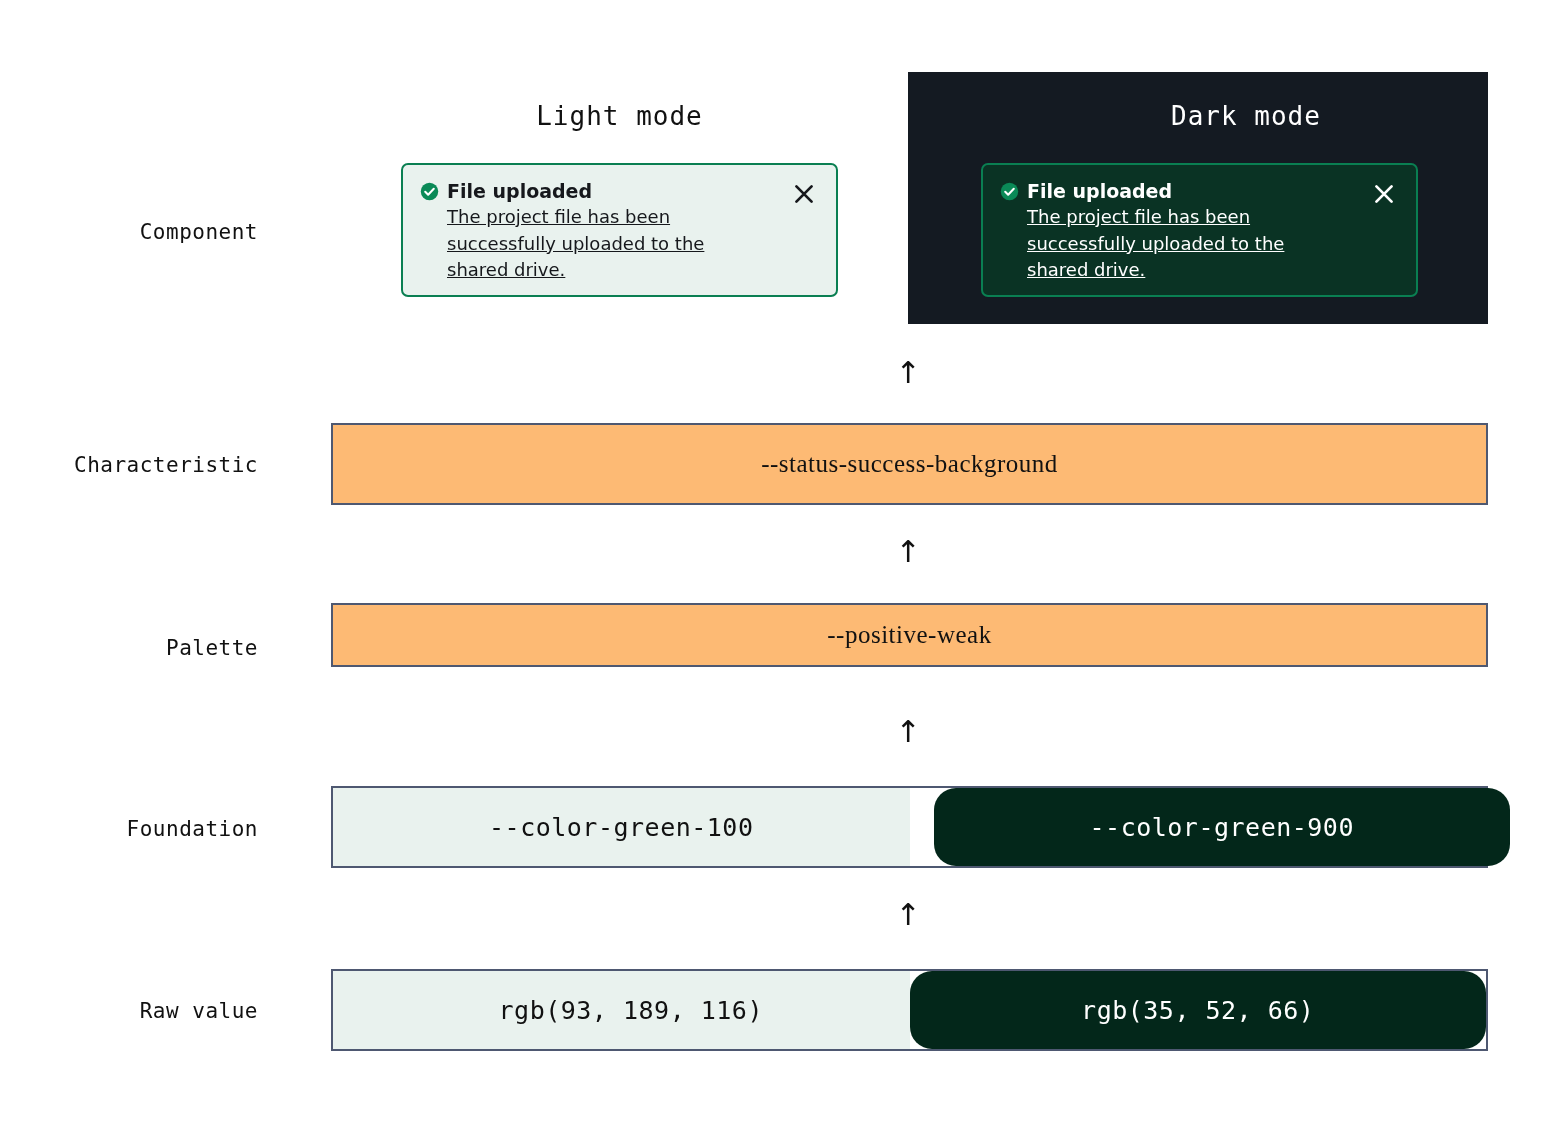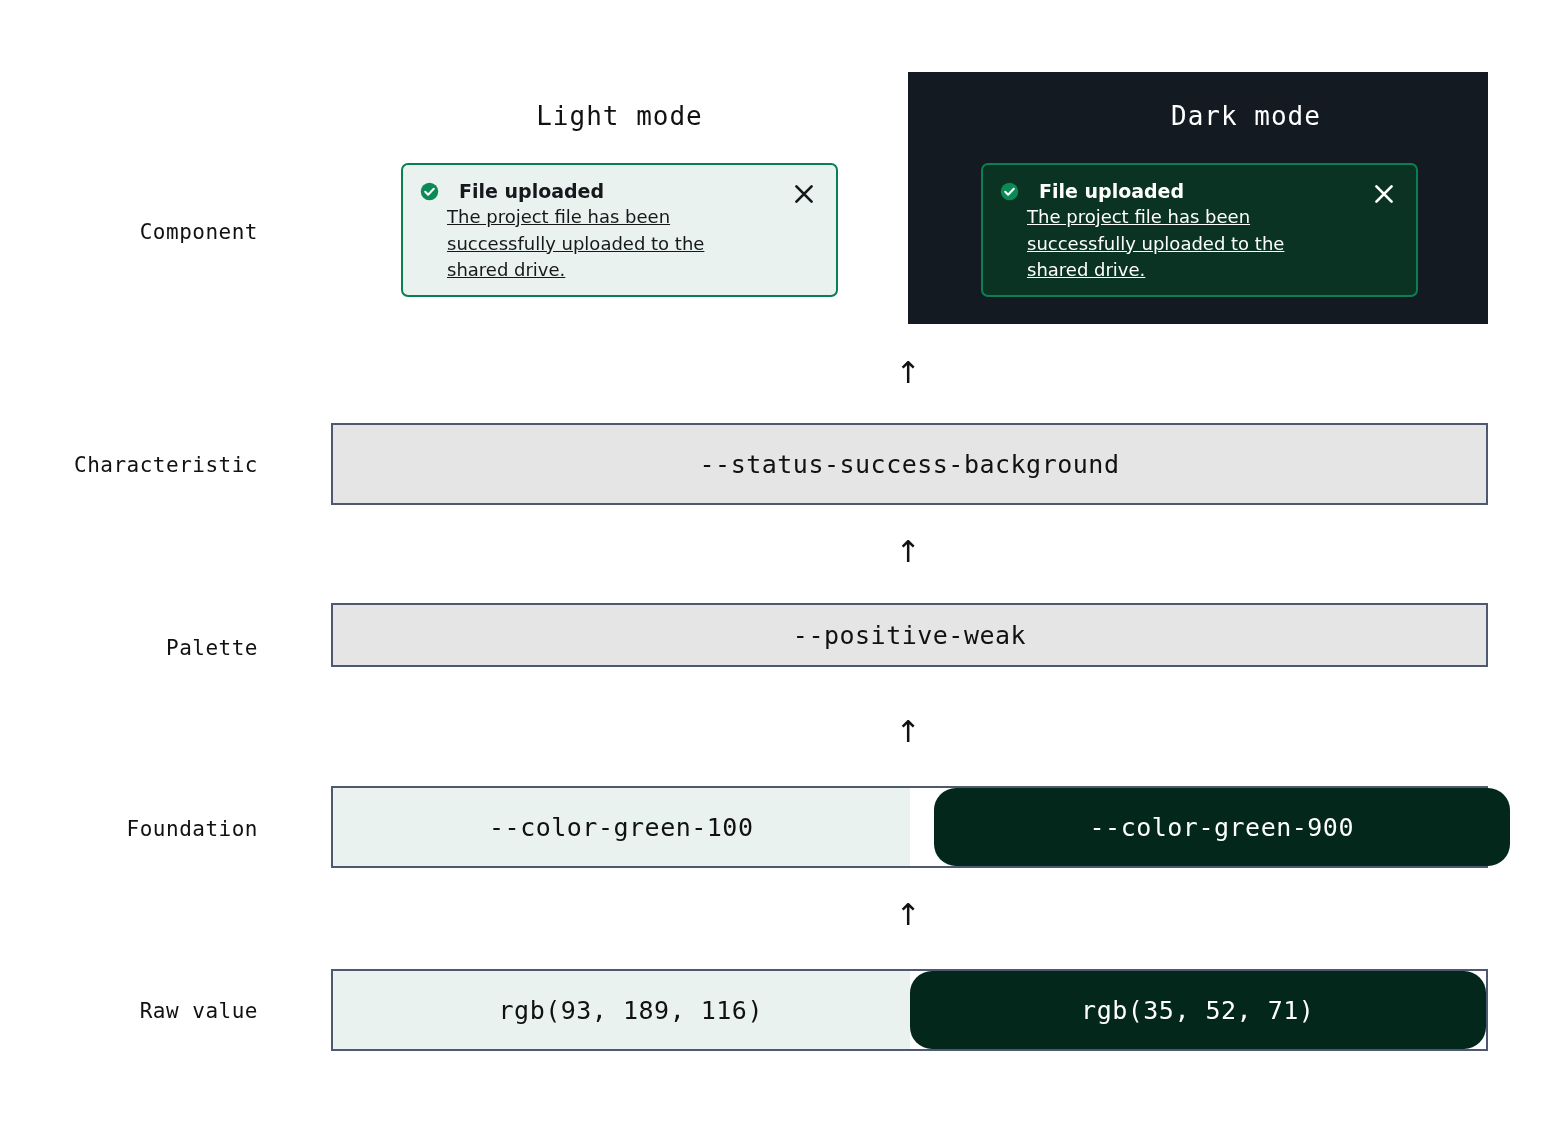--- a/index.html
+++ b/index.html
@@ -93,21 +93,21 @@
     background: #0a3324;
   }
   .alert-body {
     flex: 1 1 auto;
     min-width: 0;
     font-family: "DejaVu Sans", sans-serif;
   }
   .alert-heading-row {
     display: flex;
     align-items: center;
-    gap: 20px;
+    gap: 8px;
   }
   .check-icon {
     flex: 0 0 auto;
     width: 19px;
     height: 19px;
     display: block;
   }
   .alert-title {
     font-family: "DejaVu Sans", sans-serif;
     font-size: 19px;
@@ -156,22 +156,23 @@
     display: flex;
     align-items: center;
     justify-content: center;
     font-family: "DejaVu Sans Mono", monospace;
     font-size: 25px;
     letter-spacing: 0.5px;
     white-space: nowrap;
   }
   .token-full {
     flex: 1 1 100%;
-    background: #e5e5e5;
-    color: #111111;
+    background: #fdba74;
+    color: #111111;
+    font-family: Liberation Serif, serif;
   }
   .half-light {
     flex: 0 0 50%;
     color: #111111;
   }
   .half-dark {
     flex: 0 0 50%;
     color: #ffffff;
     border-radius: 22px;
   }
@@ -272,16 +273,16 @@
 
   <div class="token-box" id="box-foundation" style="border-color: rgb(78, 88, 113); gap: 24px;">
     <div class="token-half half-light" style="background: rgb(233, 242, 238);">--color-green-100</div>
     <div class="token-half half-dark" style="background: rgb(3, 39, 26);">--color-green-900</div>
   </div>
 
   <div class="arrow" id="arrow-4">↑</div>
 
   <div class="token-box" id="box-rawvalue" style="border-color: rgb(78, 88, 113);">
     <div class="token-half half-light" style="background: rgb(233, 242, 238); padding-left: 19px;">rgb(93, 189, 116)</div>
-    <div class="token-half half-dark" style="background: rgb(3, 39, 26);">rgb(35, 52, 71)</div>
+    <div class="token-half half-dark" style="background: rgb(3, 39, 26);">rgb(35, 52, 66)</div>
   </div>
 
 </div>
 
 </body></html>

